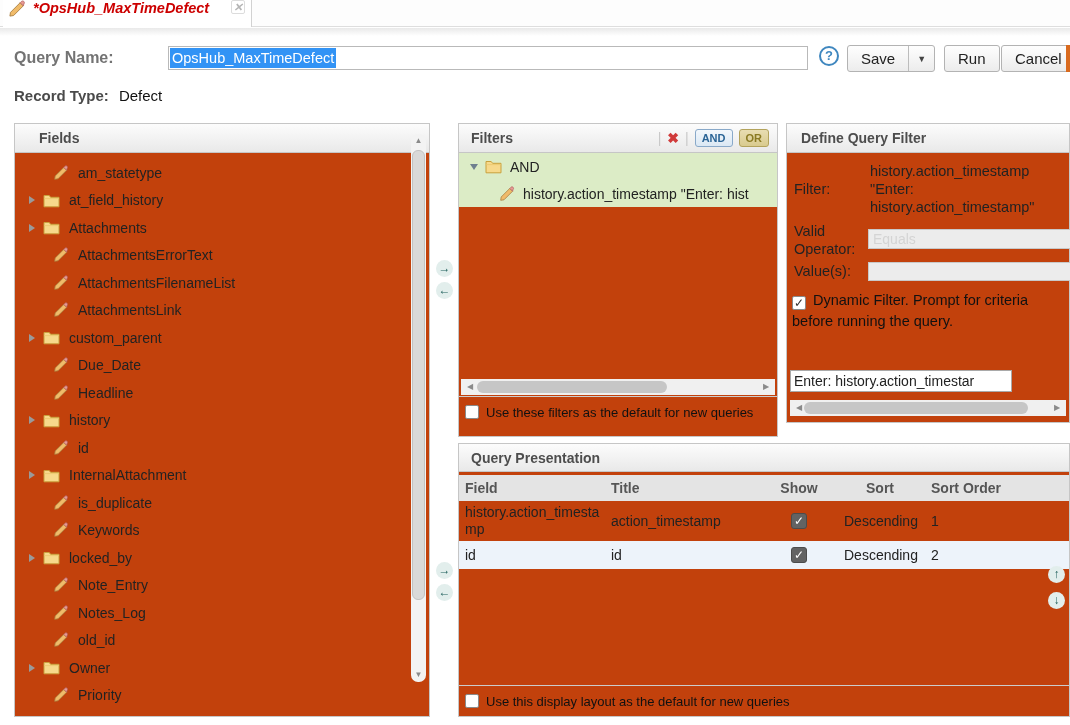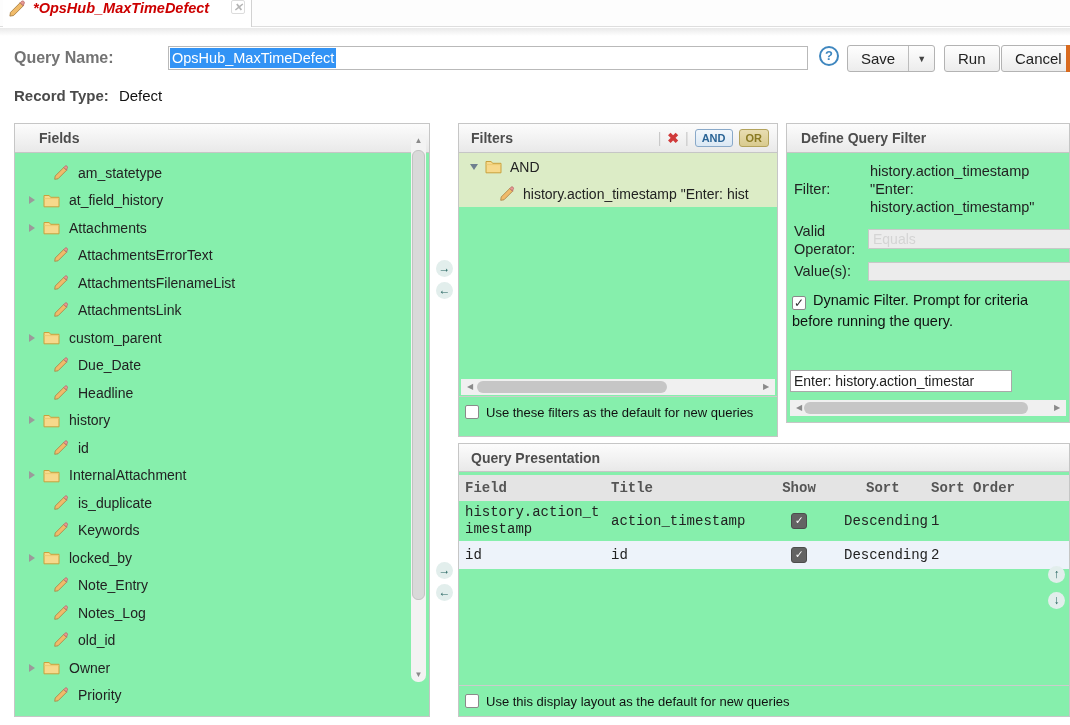--- a/index.html
+++ b/index.html
@@ -26,21 +26,21 @@
   .btn-save .caret { padding:0 8px; font-size:9px; color:#444; }
   .btn-run { left:944px; }
   .btn-cancel { left:1001px; }
   .orange-strip { position:absolute; left:1066px; top:45px; width:4px; height:27px; background:#d96a1e; }
 
   .record-row { position:absolute; left:14px; top:87px; font-size:15px; }
   .record-label { font-weight:bold; color:#4a4a4a; }
   .record-value { color:#111; margin-left:6px; }
 
   
-  .panel { position:absolute; border:1px solid #c6c6c6; background:#86efac; }
+  .panel { position:absolute; border:1px solid #c6c6c6; background:#c2410c; }
   .panel-header { height:29px; background:linear-gradient(#fcfcfc,#e9e9e9); border-bottom:1px solid #c6c6c6; display:flex; align-items:center; font-size:14px; font-weight:bold; color:#4d4d4d; }
 
   
   #fields-panel { left:14px; top:123px; width:416px; height:594px; }
   #fields-panel .panel-header { padding-left:24px; }
   .fields-tree { position:relative; height:564px; overflow:hidden; padding-top:6px; }
   .tree-row { display:flex; align-items:center; height:27.5px; font-size:14px; cursor:pointer; }
   .tree-row .expander { width:14px; margin-left:10px; display:flex; align-items:center; justify-content:center; }
   .tree-row .spacer { width:24px; margin-left:10px; }
   .caret-right { width:0; height:0; border-top:4.5px solid transparent; border-bottom:4.5px solid transparent; border-left:6px solid #9a9a9a; }
@@ -95,21 +95,21 @@
   .def-filter-value { position:absolute; left:83px; top:38px; width:200px; font-size:14.5px; line-height:18px; color:#222; word-wrap:break-word; }
   .dis-input { position:absolute; background:#ececec; border:1px solid #c8c8c8; font-size:14px; color:#d4d4d4; padding:1px 4px; overflow:hidden; white-space:nowrap; }
   .dyn-para { position:absolute; left:5px; top:166px; width:272px; font-size:14.5px; line-height:21px; color:#111; }
   .prompt-input { position:absolute; left:3px; top:217px; width:222px; height:22px; border:1px solid #a9a9a9; font-family:"Liberation Sans",sans-serif; font-size:14px; color:#222; padding:0 3px;margin-top:29px; }
   #define-hscroll { position:absolute; left:3px; right:3px; top:276px; }
   #define-hscroll .thumb { left:14px; width:224px; }
 
   
   #presentation-panel { left:458px; top:443px; width:612px; height:274px; }
   #presentation-panel .panel-header { height:28px; padding-left:12px; }
-  .ptable { position:absolute; left:0; top:31px; right:0;font-family:Liberation Mono, monospace; }
+  .ptable { position:absolute; left:0; top:31px; right:0; }
   .prow { position:relative; width:100%; }
   .prow-header { height:26px; background:#e4e4e4; }
   .pcell { position:absolute; top:0; font-size:14px; display:flex; align-items:center; height:100%; }
   .prow-header .pcell { font-weight:bold; color:#555; }
   .pc-field { left:6px; width:142px; line-height:17px; word-break:break-all; }
   .pc-title { left:152px; width:152px;text-align:center; }
   .pc-show  { left:310px; width:60px; justify-content:center; }
   .pc-sort  { left:385px; width:82px; }
   .pc-order { left:472px; width:90px; }
   .prow-header .pc-sort { padding-left:22px; }

